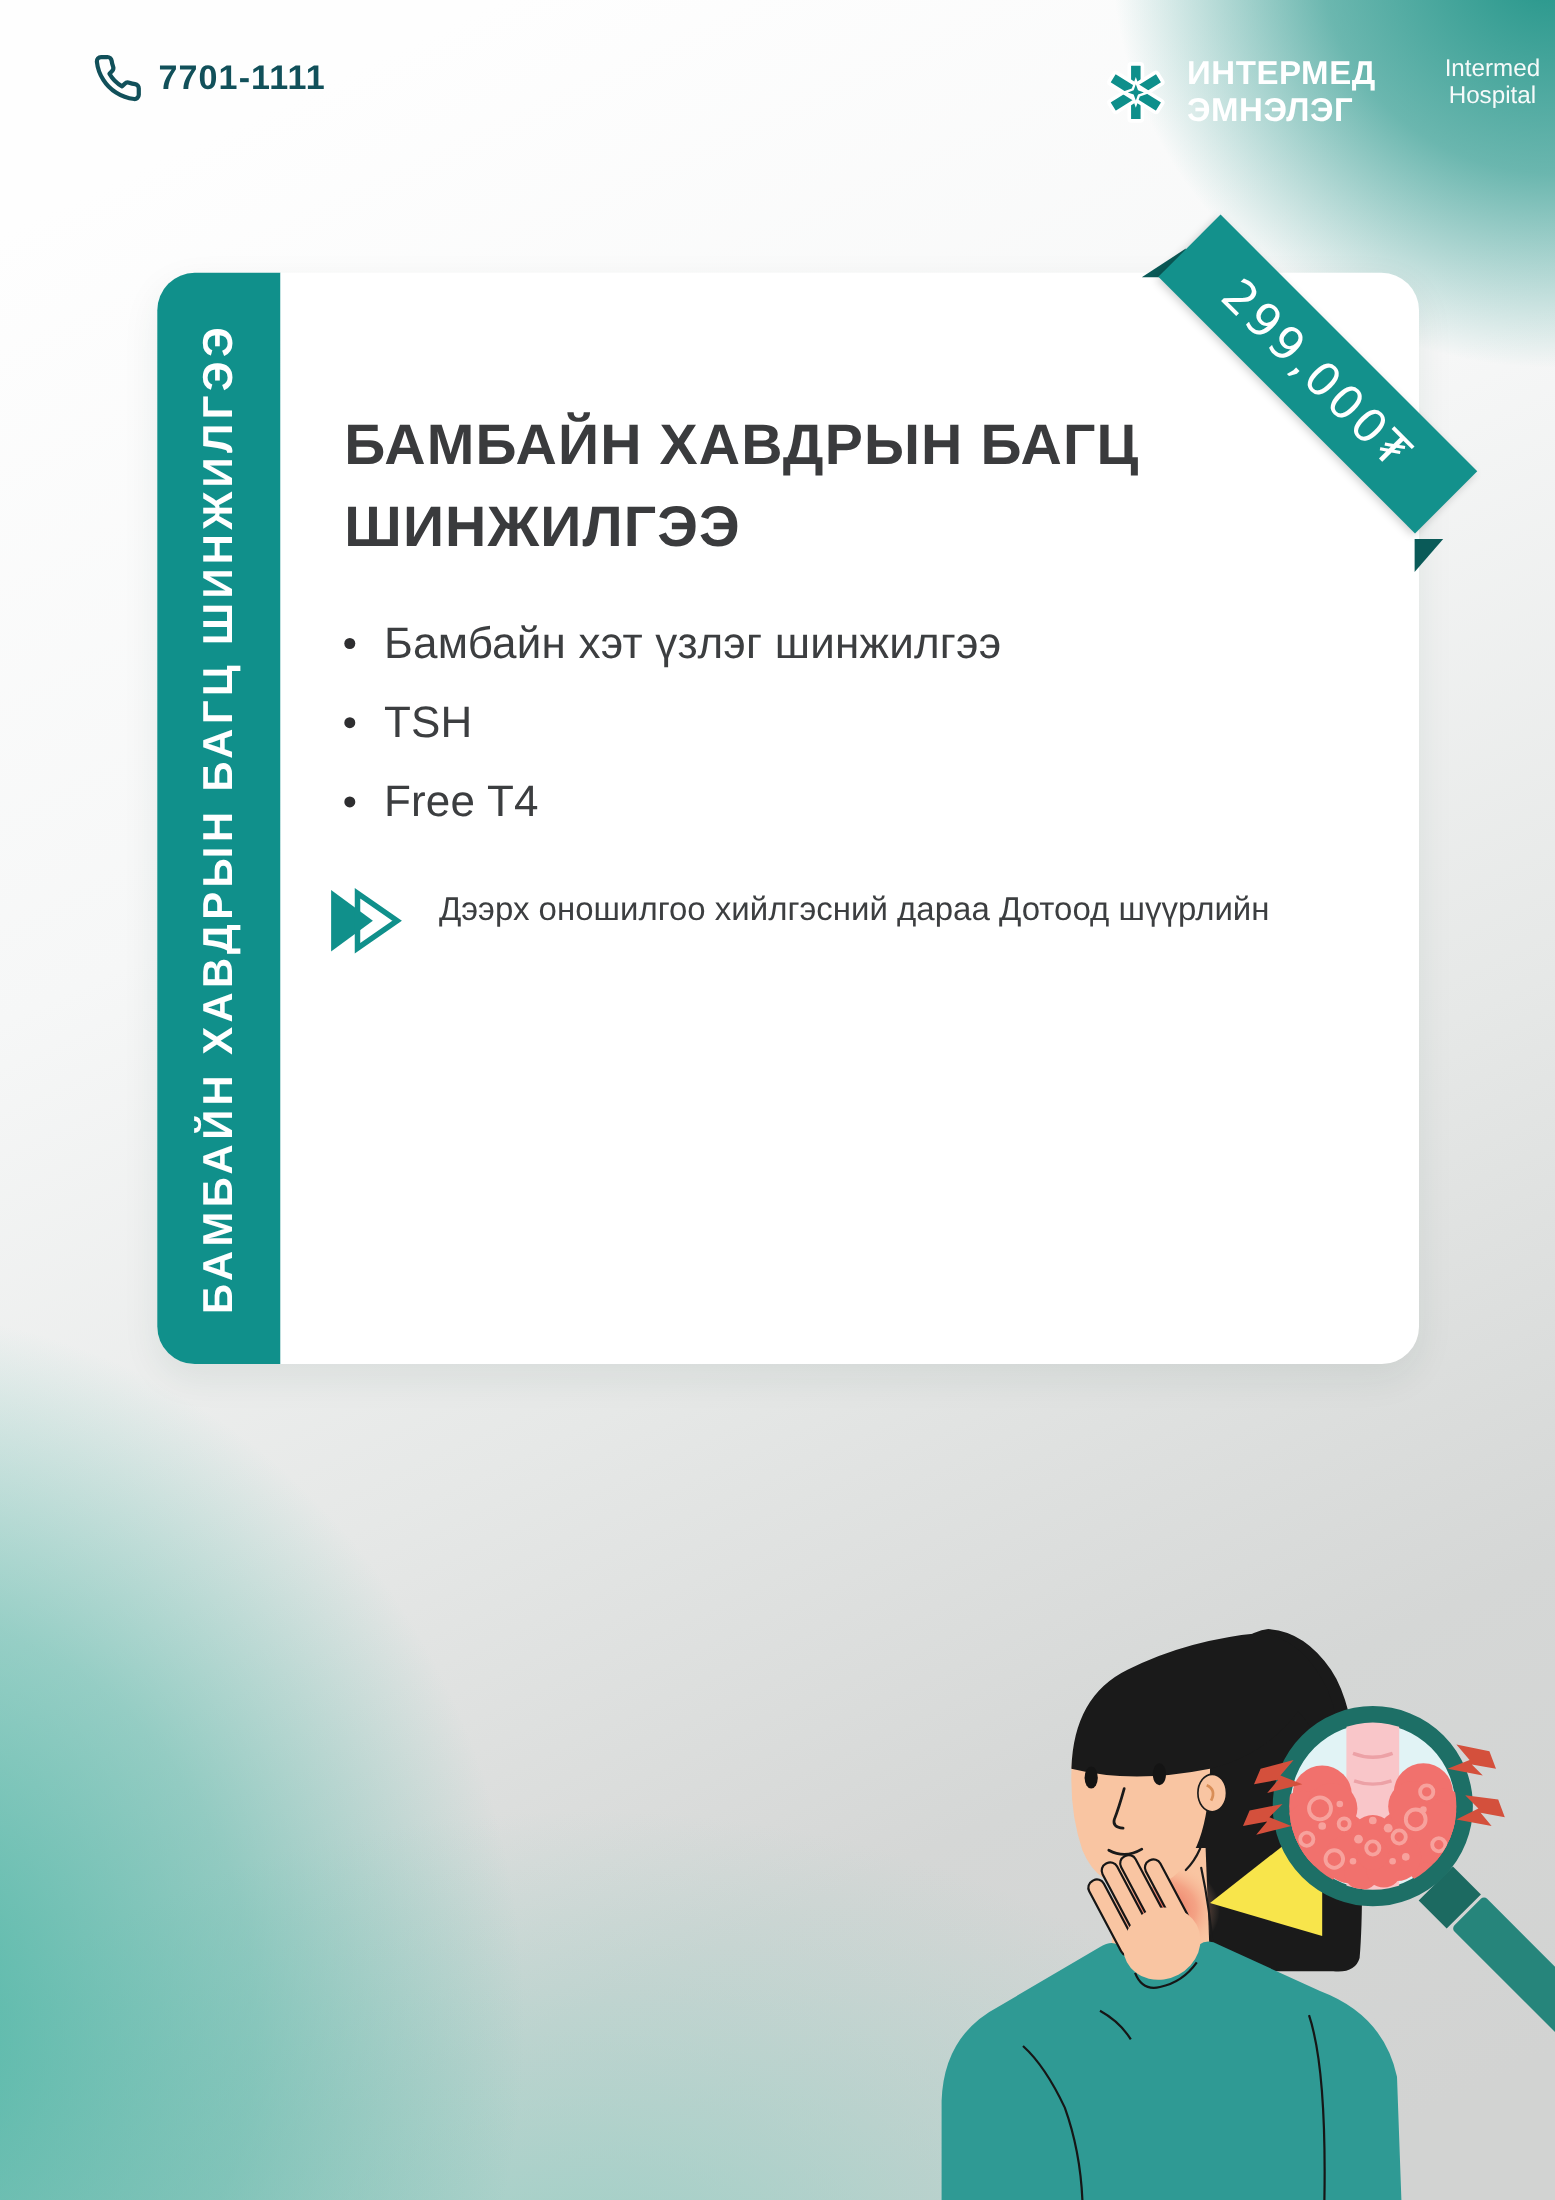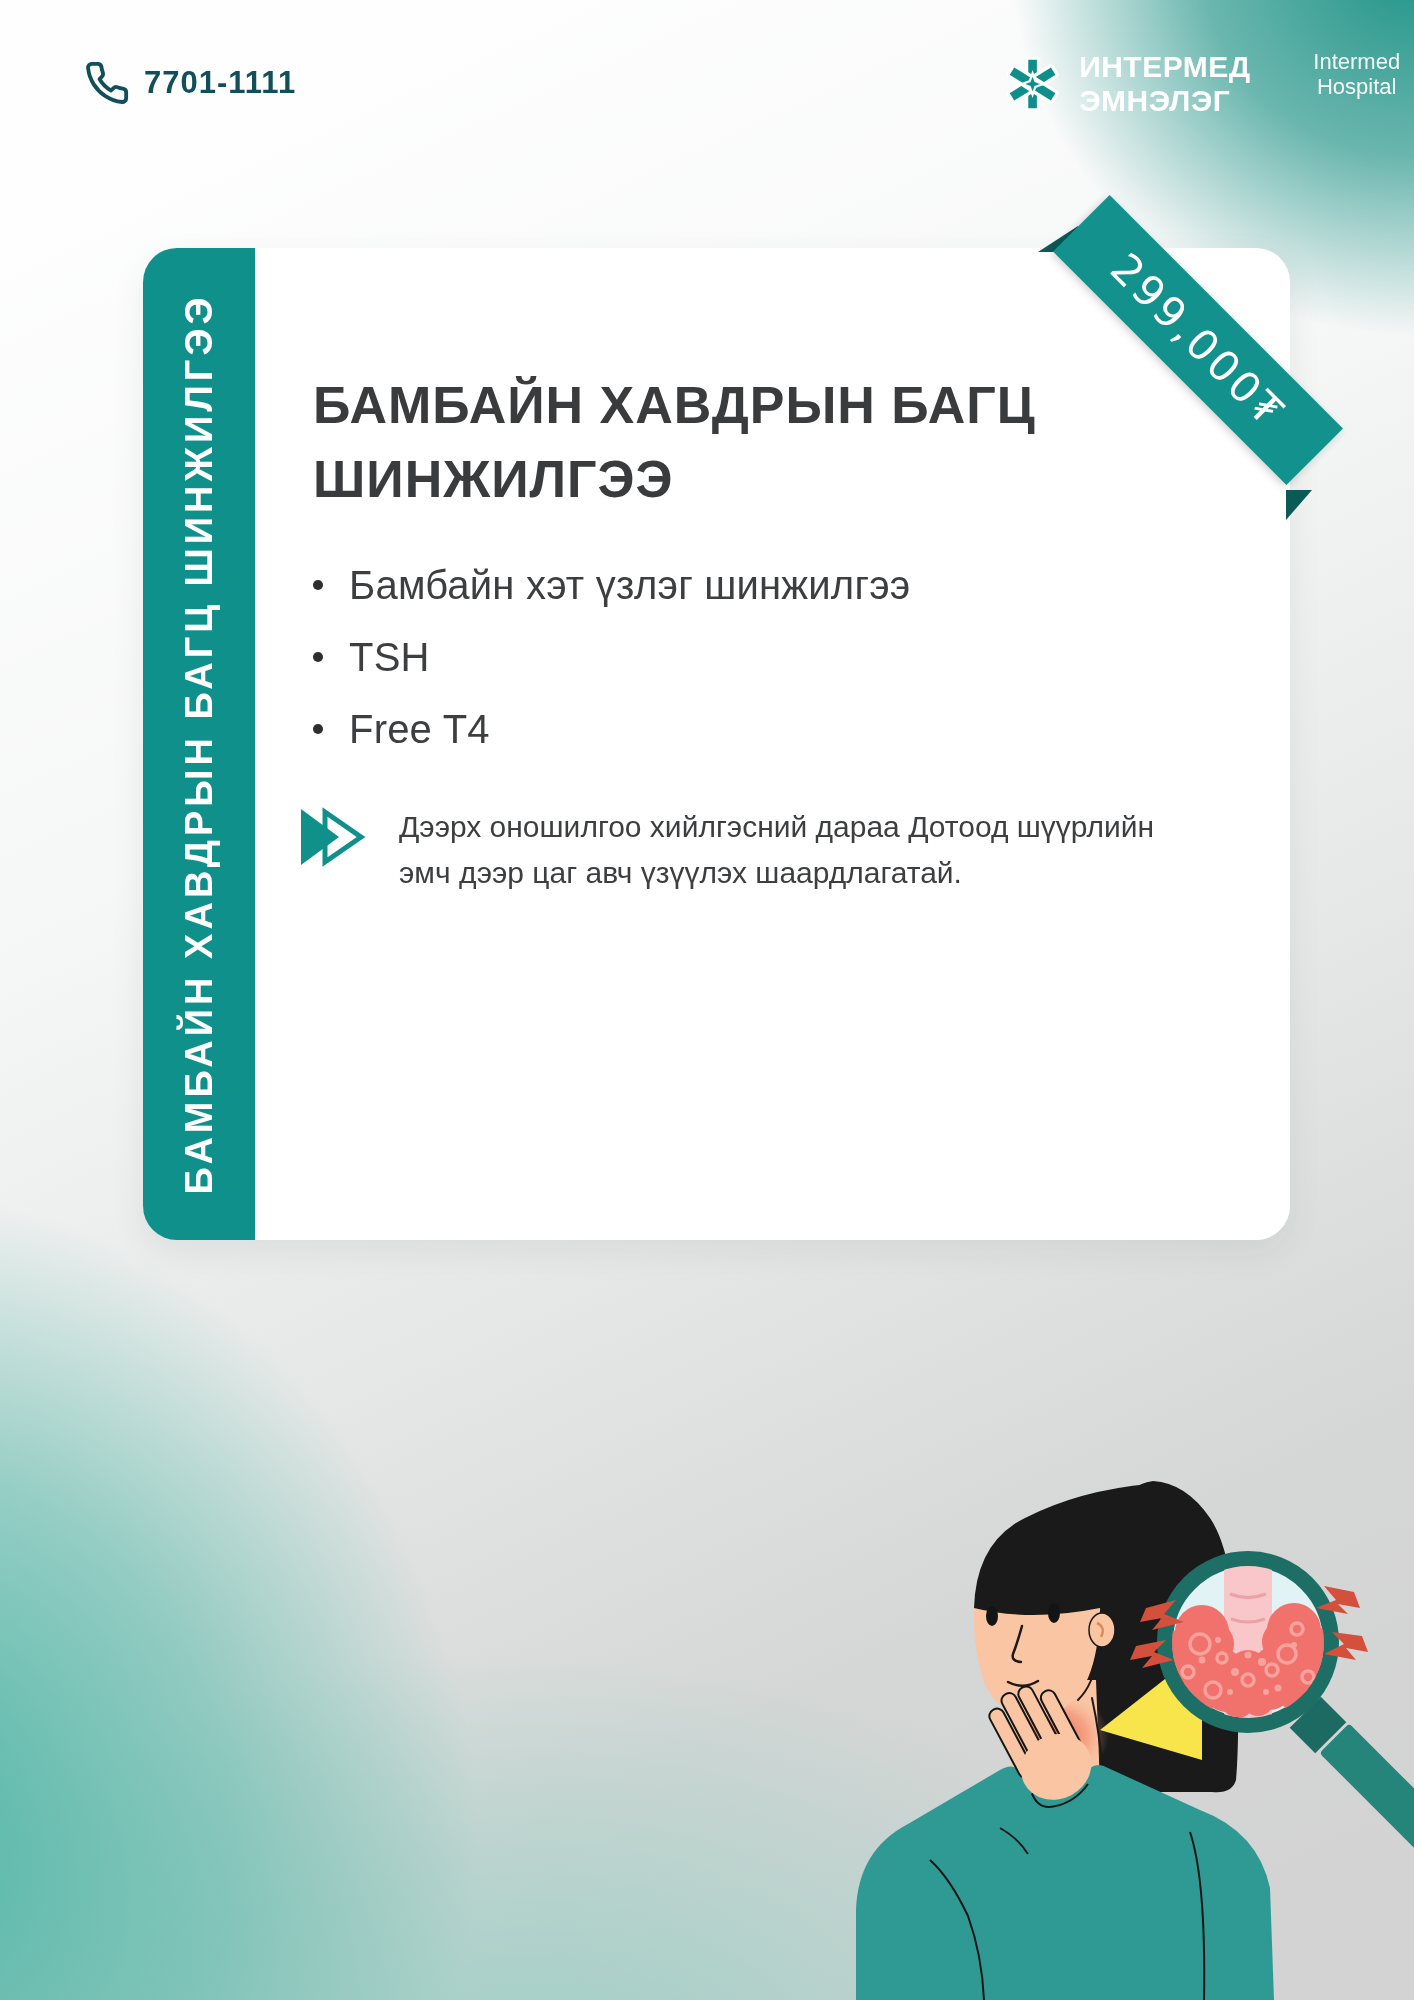--- a/index.html
+++ b/index.html
@@ -11,21 +11,21 @@
   .poster{
     position:absolute;inset:0;
     background:
       radial-gradient(560px 520px at 100% -2%, #1f9387 0%, rgba(31,147,135,.65) 38%, rgba(31,147,135,0) 72%),
       radial-gradient(820px 900px at -8% 92%, rgba(70,180,163,.95) 0%, rgba(70,180,163,.5) 42%, rgba(70,180,163,0) 72%),
       radial-gradient(1100px 700px at 38% 104%, rgba(140,205,193,.75) 0%, rgba(140,205,193,0) 62%),
       linear-gradient(155deg, #fefefe 8%, #f6f7f7 35%, #e6e8e7 58%, #d5d7d6 78%, #d2d3d2 95%);
   }
 
   
-  .phone-block{position:absolute;left:84px;top:60px;display:flex;align-items:center;gap:14px;}
+  .phone-block{position:absolute;left:84px;top:48px;display:flex;align-items:center;gap:14px;}
   .phone-number{font-size:31px;font-weight:bold;color:#11505a;letter-spacing:1px;}
   .logo-block{position:absolute;left:1002px;top:42px;display:flex;align-items:center;gap:16px;}
   .logo-text{display:flex;flex-direction:row;line-height:1.12;}
   .logo-title{font-size:30px;font-weight:bold;color:#ffffff;letter-spacing:.5px;}
   .logo-subtitle{font-size:22px;color:#ffffff;opacity:.95;text-align:center;}
 
   
   .card{
     position:absolute;left:143px;top:248px;width:1147px;height:992px;
     display:flex;border-radius:34px;box-shadow:0 12px 34px rgba(20,60,55,.08);
@@ -119,21 +119,20 @@
         <li>Free T4</li>
       </ul>
 
       <div class="note-row">
         <svg width="72" height="66" viewBox="0 0 72 66">
           <polygon points="4,5 42,33 4,61" fill="#10908b"></polygon>
           <polygon points="28,8 64,33 28,58" fill="none" stroke="#10908b" stroke-width="5"></polygon>
         </svg>
         <div class="note-text">
           <span>Дээрх оношилгоо хийлгэсний дараа Дотоод шүүрлийн</span>
-          <span>эмч дээр цаг авч үзүүлэх шаардлагатай.</span>
         </div>
       </div>
     </div>
 
     <div class="ribbon-wrap">
       <div class="ribbon-fold fold-top"></div>
       <div class="ribbon-fold fold-right"></div>
       <div class="ribbon-band">
         <span>299,000₮</span>
       </div>

